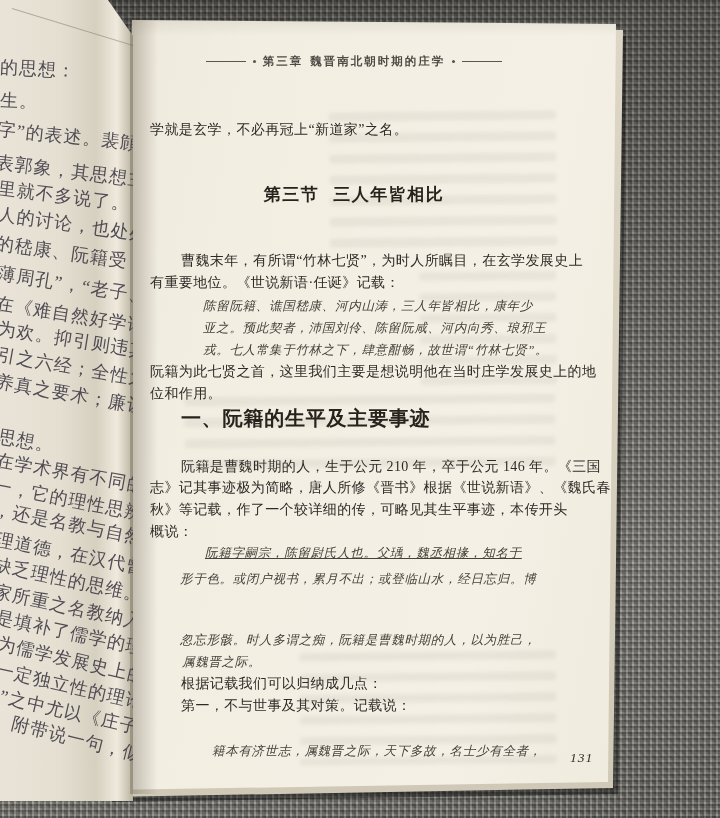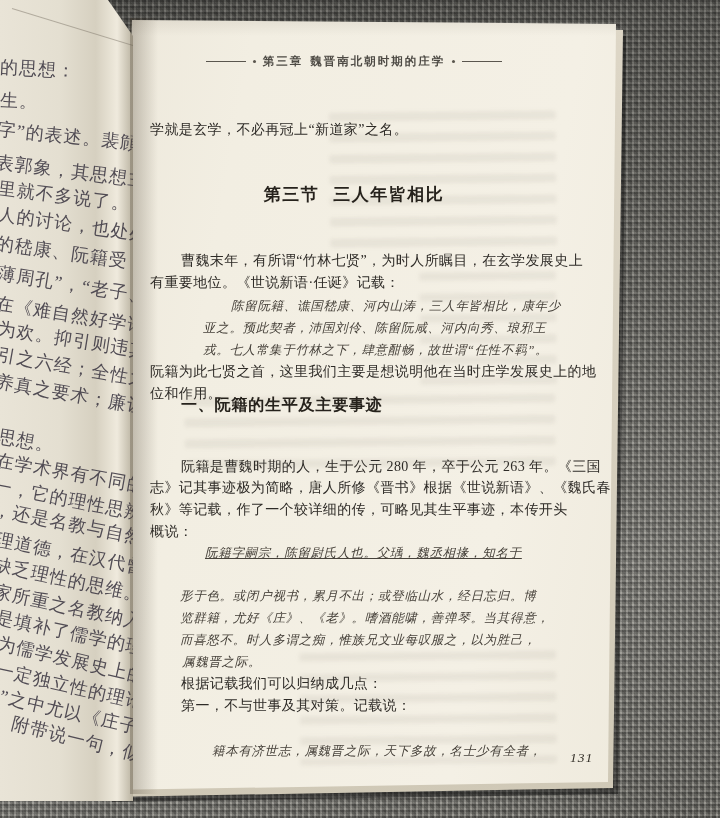--- a/index.html
+++ b/index.html
@@ -51,21 +51,21 @@
   }
   .indent{left:181px;}
   .kai{font-style:italic; font-size:12.5px; color:#46413a; letter-spacing:0.7px;}
   .q1{left:203px;} .q2{left:180px;} .q2first{left:205px;text-decoration:underline;} .q2last{left:182px;} .q3{left:212px;}
   .sec-title{
     position:absolute; top:183px; left:150px; width:408px; text-align:center;
     font-size:17px; font-weight:bold; color:#26221c; letter-spacing:1.5px; white-space:nowrap;
   }
   .sec-no{margin-right:14px;}
   .sub-title{
-    position:absolute; top:395px; left:181px; font-size:16px; font-weight:bold;
+    position:absolute; top:405px; left:181px; font-size:20px; font-weight:bold;
     color:#26221c; letter-spacing:0.8px; white-space:nowrap;
   }
   .pagenum{
     position:absolute; top:750px; left:570px; font-style:italic;
     font-size:13.5px; color:#343029; letter-spacing:1px;
   }
   .left-page{
     position:absolute; left:0; top:0; width:133px; height:801px; overflow:hidden;
     clip-path:polygon(0 0, 108px 0, 133px 36px, 133px 801px, 0 801px);
     background:linear-gradient(to right,#e9e4d7 0,#e4dfd1 45%,#d6d0c0 72%,#efeadd 88%,#b9b2a0 100%);
@@ -109,38 +109,37 @@
 
     <div class="bl" style="top:119px;">学就是玄学，不必再冠上“新道家”之名。</div>
 
     <div class="sec-title">
       <span class="sec-no">第三节</span><span>三人年皆相比</span>
     </div>
 
     <div class="bl indent" style="top:250px;">曹魏末年，有所谓“竹林七贤”，为时人所瞩目，在玄学发展史上</div>
     <div class="bl" style="top:272px;">有重要地位。《世说新语·任诞》记载：</div>
 
-    <div class="bl kai q1" style="top:295px;margin-left:28px;">陈留阮籍、谯国嵇康、河内山涛，三人年皆相比，康年少</div>
+    <div class="bl kai q1" style="top:295px;">陈留阮籍、谯国嵇康、河内山涛，三人年皆相比，康年少</div>
     <div class="bl kai q1" style="top:317px;">亚之。预此契者，沛国刘伶、陈留阮咸、河内向秀、琅邪王</div>
-    <div class="bl kai q1" style="top:339px;">戎。七人常集于竹林之下，肆意酣畅，故世谓“任性不羁”。</div>
+    <div class="bl kai q1" style="top:339px;">戎。七人常集于竹林之下，肆意酣畅，故世谓“竹林七贤”。</div>
 
     <div class="bl" style="top:361px;">阮籍为此七贤之首，这里我们主要是想说明他在当时庄学发展史上的地</div>
     <div class="bl" style="top:383px;">位和作用。</div>
 
     <div class="sub-title">一、阮籍的生平及主要事迹</div>
 
-    <div class="bl indent" style="top:456px;">阮籍是曹魏时期的人，生于公元 280 年，卒于公元 263 年。《三国</div>
+    <div class="bl indent" style="top:456px;">阮籍是曹魏时期的人，生于公元 210 年，卒于公元 146 年。《三国</div>
     <div class="bl" style="top:477px;">志》记其事迹极为简略，唐人所修《晋书》根据《世说新语》、《魏氏春</div>
     <div class="bl" style="top:499px;">秋》等记载，作了一个较详细的传，可略见其生平事迹，本传开头</div>
     <div class="bl" style="top:521px;">概说：</div>
 
     <div class="bl kai q2first" style="top:542px;">阮籍字嗣宗，陈留尉氏人也。父瑀，魏丞相掾，知名于</div>
-    <div class="bl kai q2" style="top:585px;">形于色。或闭户视书，累月不出；或登临山水，经日忘归。博</div>
-    <div class="bl kai q2" style="top:607px;">览群籍，尤好《庄》、《老》。嗜酒能啸，善弹琴。当其得意，</div>
-    <div class="bl kai q2" style="top:629px;">而喜怒不。时人多谓之痴，惟族兄文业每叹服之，以为胜己，</div>
+    <div class="bl kai q2" style="top:568px;">形于色。或闭户视书，累月不出；或登临山水，经日忘归。博</div>
+    <div class="bl kai q2" style="top:629px;">忽忘形骸。时人多谓之痴，阮籍是曹魏时期的人，以为胜己，</div>
     <div class="bl kai q2last" style="top:651px;">属魏晋之际。</div>
 
     <div class="bl indent" style="top:673px;text-align:right;">根据记载我们可以归纳成几点：</div>
     <div class="bl indent" style="top:695px;">第一，不与世事及其对策。记载说：</div>
 
     <div class="bl kai q3" style="top:740px;">籍本有济世志，属魏晋之际，天下多故，名士少有全者，</div>
 
     <div class="pagenum">131</div>
   </div>
 

